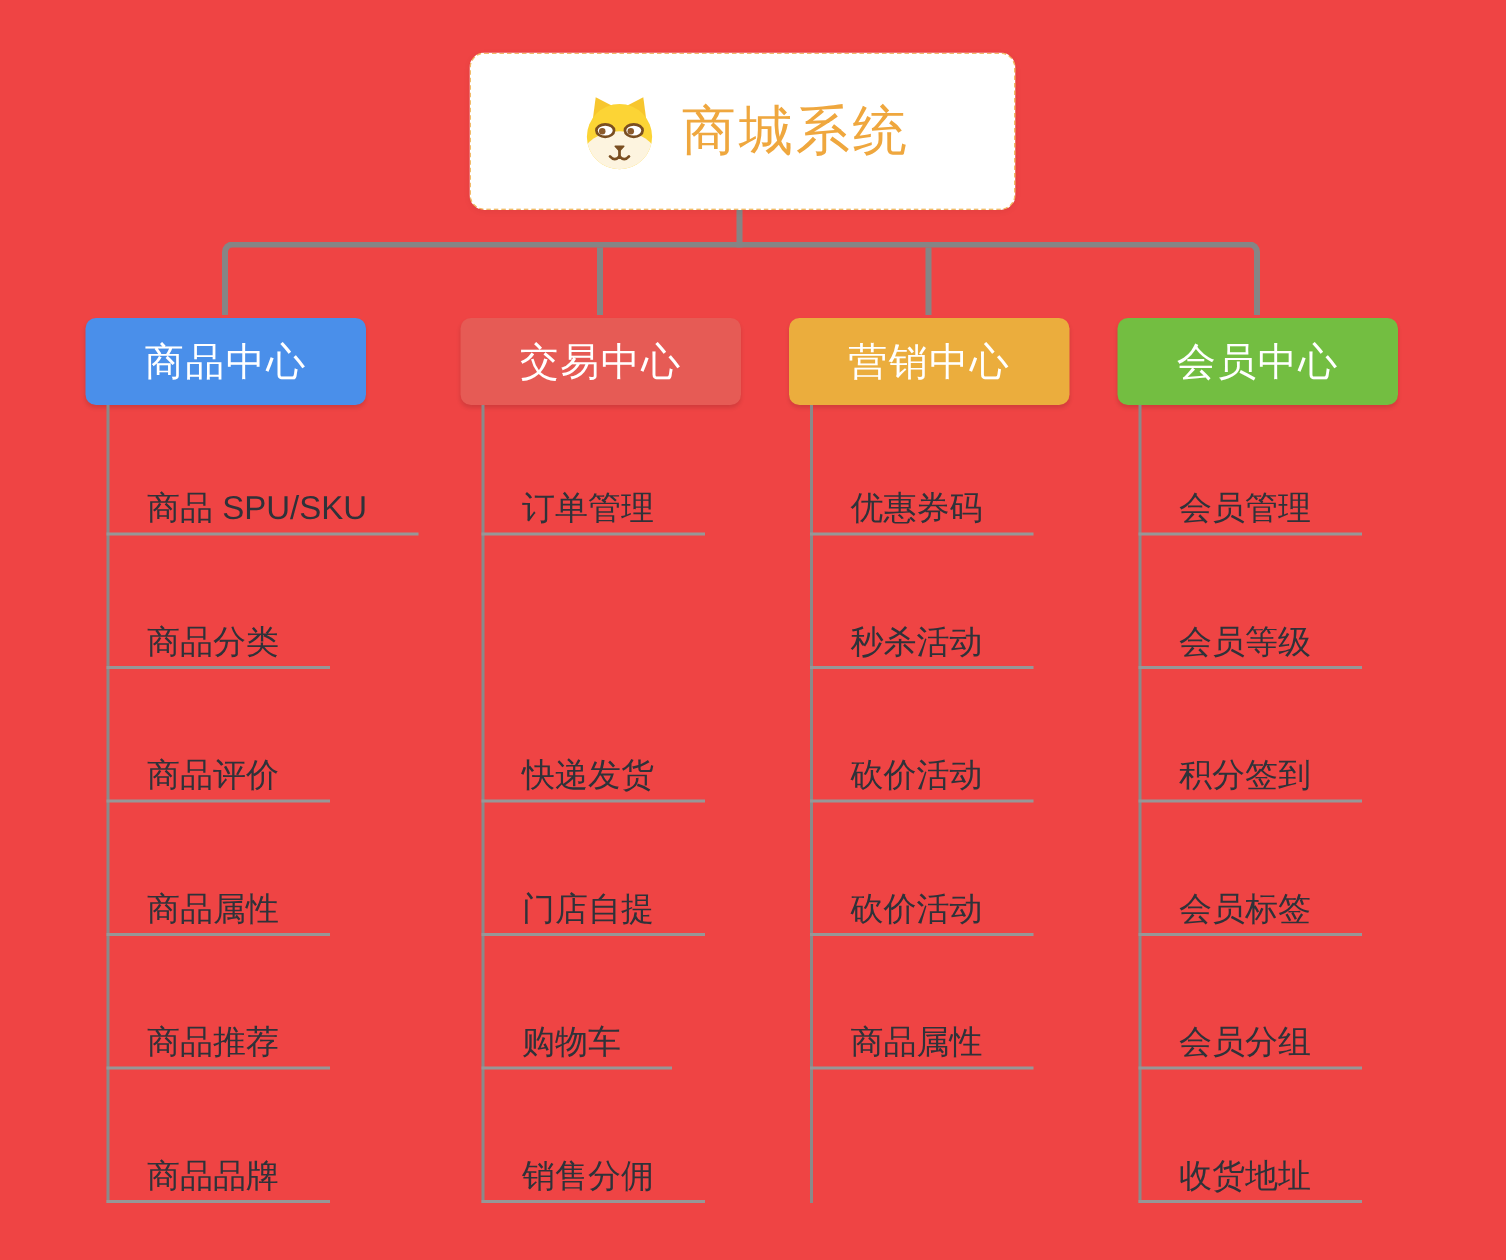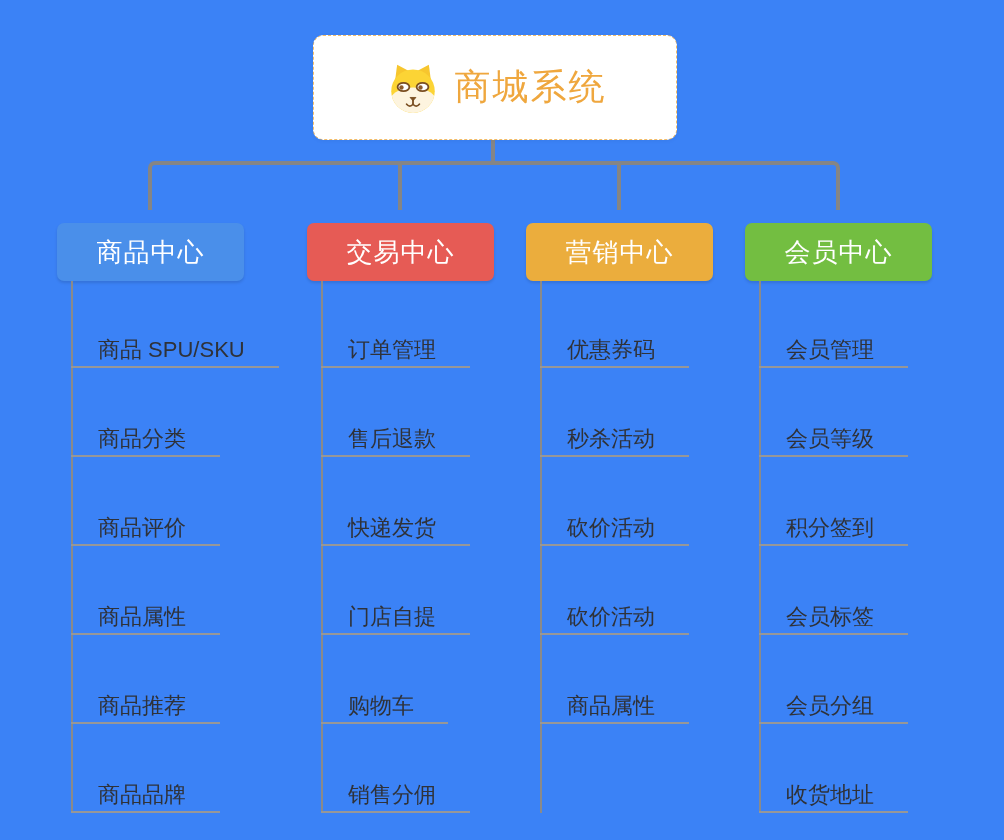--- a/index.html
+++ b/index.html
@@ -24,41 +24,41 @@
   .root-drop{left:491px;top:139px;width:4px;height:26px;}
   .bus{
     position:absolute;left:148px;top:161px;width:692px;height:49px;
     border-top:4px solid var(--wire);border-left:4px solid var(--wire);
     border-right:4px solid var(--wire);border-radius:7px 7px 0 0;background:transparent;
   }
   .drop-b{top:165px;width:4px;height:45px;}
   .drop-2{left:398px;} .drop-3{left:617px;}
 
   
-  .branch{position:absolute;top:223px;width:187px;height:600px;}
+  .branch{position:absolute;top:212px;width:187px;height:600px;}
   .b0{left:57px;} .b1{left:307px;} .b2{left:526px;} .b3{left:745px;}
   .branch-head{
     width:187px;height:58px;border-radius:7px;
     display:flex;align-items:center;justify-content:center;
     color:#ffffff;font-size:26px;letter-spacing:1px;
     box-shadow:0 2px 3px rgba(0,0,0,.12);cursor:default;
   }
   .spine{position:absolute;left:14px;top:58px;width:2px;height:532px;background:#8a8a8a;}
   .leaf{
     position:absolute;left:14px;white-space:nowrap;
     font-size:22px;line-height:30px;color:var(--leaf-text);
     padding:0 34px 1px 27px;border-bottom:2px solid var(--underline);
     cursor:default;
   }
   .r0{top:112px;} .r1{top:201px;padding-left:27px;} .r2{top:290px;text-align:center;} .r3{top:379px;} .r4{top:468px;} .r5{top:557px;}
 </style>
 </head>
 <body>
 
-<div class="canvas" style="background-color: #3b82f6;">
+<div class="canvas" style="background-color: #ef4444;">
 
   <div class="wire root-drop" style="background-color: rgb(133, 133, 133);"></div>
   <div class="bus" style="border-color: rgb(133, 133, 133);"></div>
   <div class="wire drop-b drop-2" style="background-color: rgb(133, 133, 133);"></div>
   <div class="wire drop-b drop-3" style="background-color: rgb(133, 133, 133);"></div>
 
   <div class="root-node" style="border-color: rgb(242, 188, 104);">
     <svg class="dog" viewBox="0 0 64 58" xmlns="http://www.w3.org/2000/svg" aria-hidden="true">
       <defs>
           <clipPath id="faceClip">
@@ -90,21 +90,20 @@
     <div class="leaf r2">商品评价</div>
     <div class="leaf r3">商品属性</div>
     <div class="leaf r5">商品品牌</div>
     <div class="leaf r4">商品推荐</div>
   </div>
 
   <div class="branch b1">
     <div class="branch-head" style="background-color: rgb(230, 91, 85);">交易中心</div>
     <div class="spine"></div>
     <div class="leaf r0">订单管理</div>
-    <div class="leaf r1">售后退款</div>
     <div class="leaf r2">快递发货</div>
     <div class="leaf r3">门店自提</div>
     <div class="leaf r4">购物车</div>
     <div class="leaf r5">销售分佣</div>
   </div>
 
   <div class="branch b2">
     <div class="branch-head" style="background-color: rgb(235, 173, 61);">营销中心</div>
     <div class="spine"></div>
     <div class="leaf r0">优惠券码</div>

